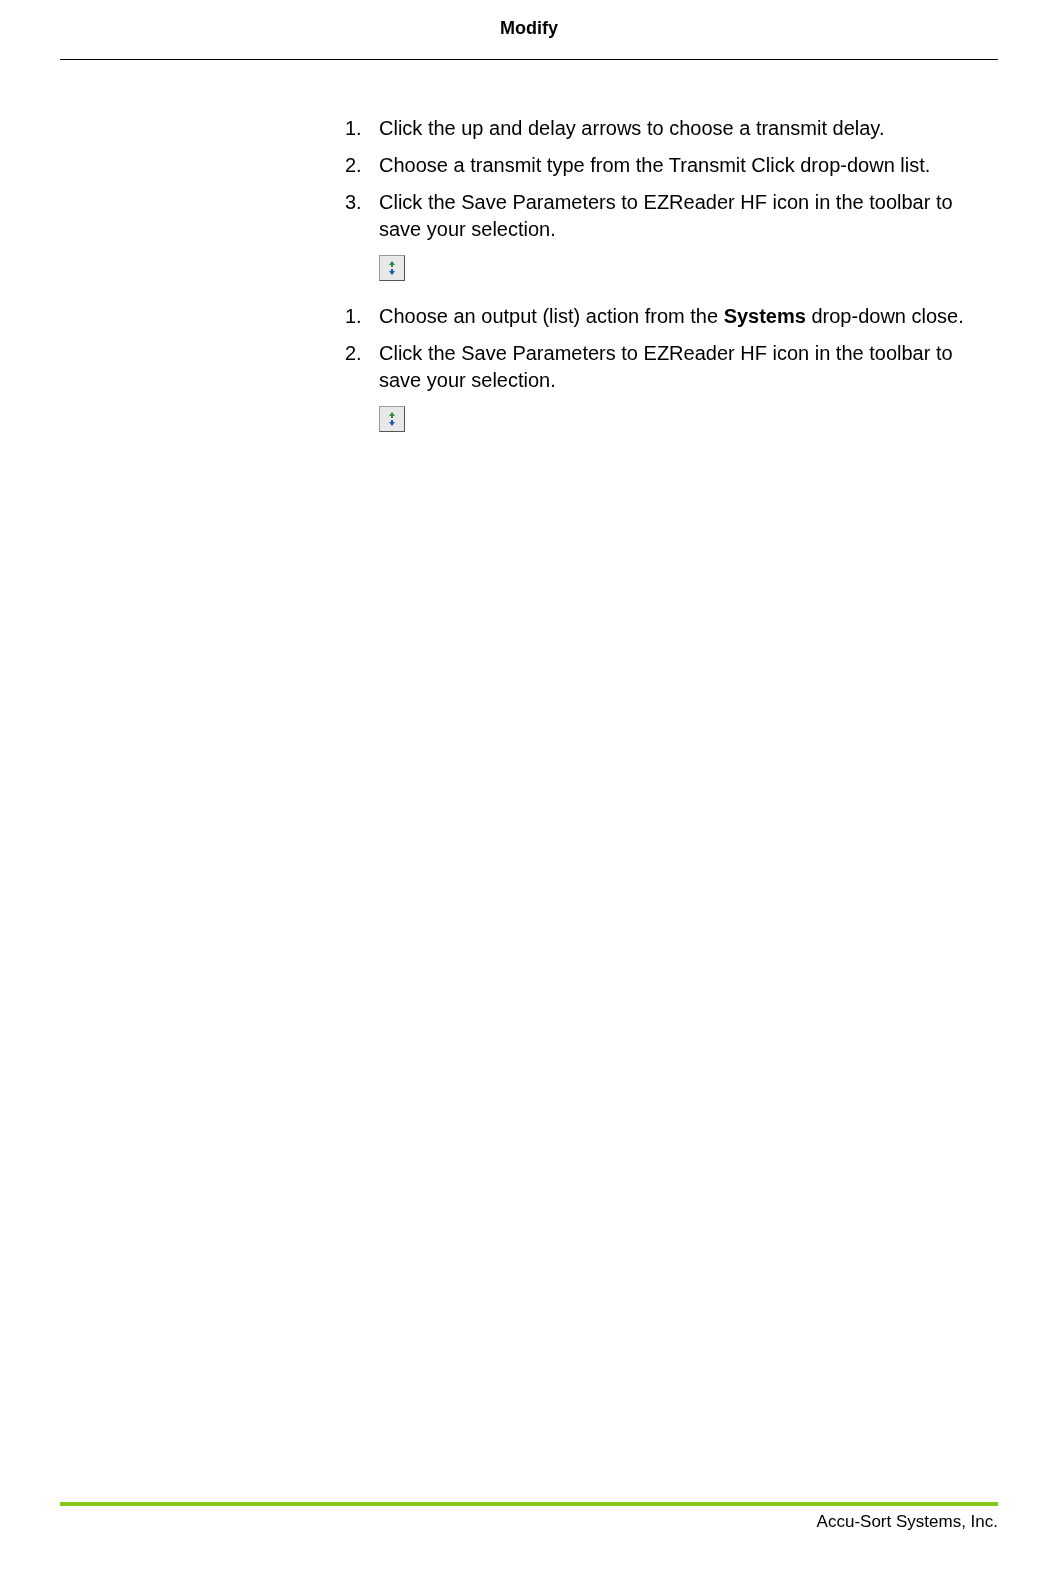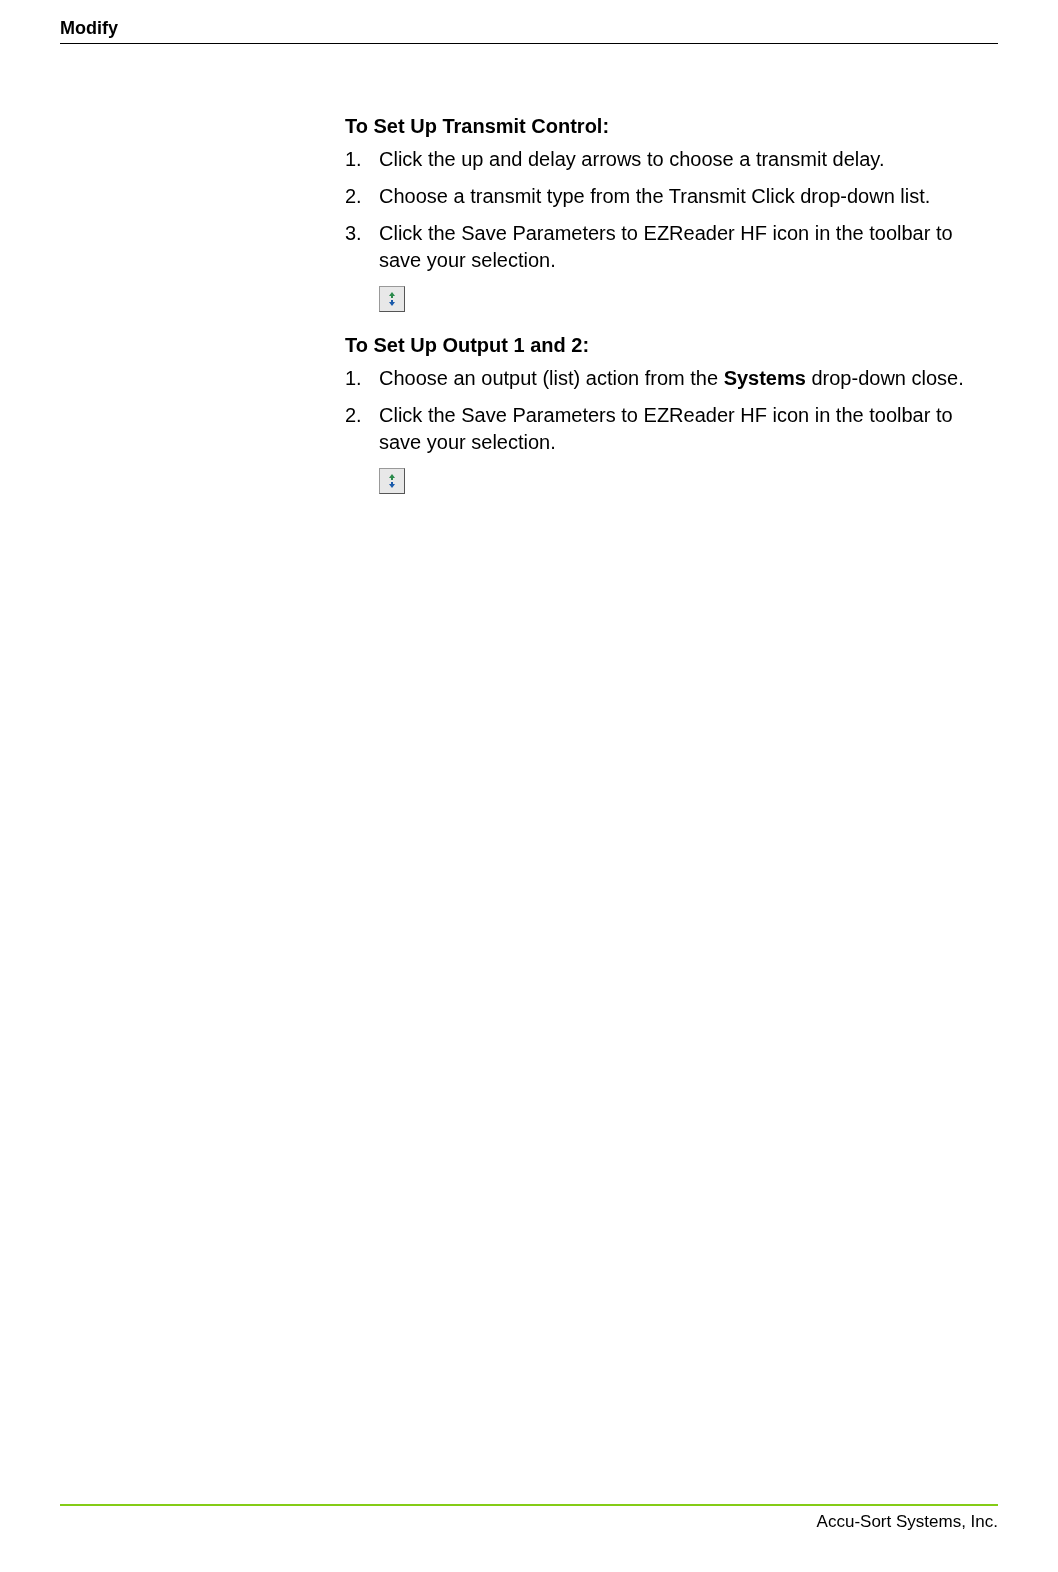--- a/index.html
+++ b/index.html
@@ -12,23 +12,23 @@
       height: 1572px;
       background: white;
       font-family: Arial, Helvetica, sans-serif;
       position: relative;
     }
     .header {
       position: absolute;
       top: 18px;
       right: 60px;
       left: 60px;
-      text-align: left;
+      text-align: center;
       border-bottom: 1px solid #000;
-      padding-bottom: 4px;
+      padding-bottom: 20px;
     }
     .header-title {
       font-weight: bold;
       font-size: 18px;
     }
     .content {
       position: absolute;
       top: 115px;
       left: 345px;
       right: 80px;
@@ -73,37 +73,36 @@
       position: absolute;
       top: 50%;
       left: 50%;
       transform: translate(-50%, -50%);
     }
     .footer {
       position: absolute;
       bottom: 40px;
       left: 60px;
       right: 60px;
-      border-top: 2px solid #84cc16;
+      border-top: 4px solid #84cc16;
       padding-top: 6px;
       text-align: right;
       font-size: 17px;
     }
   </style>
 </head>
 <body>
 
 <div class="header">
   <span class="header-title">Modify</span>
 </div>
 
 <div class="content">
 
   <div class="section">
-    <div class="section-heading">To Set Up Transmit Control:</div>
     <div class="step">
       <div class="step-num">1.</div>
       <div class="step-text">Click the up and delay arrows to choose a transmit delay.</div>
     </div>
     <div class="step">
       <div class="step-num">2.</div>
       <div class="step-text">Choose a transmit type from the Transmit Click drop-down list.</div>
     </div>
     <div class="step">
       <div class="step-num">3.</div>
@@ -111,21 +110,20 @@
     </div>
     <div class="icon-box">
       <svg width="16" height="16" viewBox="0 0 16 16">
         <path d="M 8 1 L 5 5 L 7 5 L 7 7 L 9 7 L 9 5 L 11 5 Z" fill="#2a8a4a"></path>
         <path d="M 8 15 L 5 11 L 7 11 L 7 9 L 9 9 L 9 11 L 11 11 Z" fill="#1a5aaa"></path>
       </svg>
     </div>
   </div>
 
   <div class="section">
-    <div class="section-heading">To Set Up Output 1 and 2:</div>
     <div class="step">
       <div class="step-num">1.</div>
       <div class="step-text"><span>Choose an output (list) action from the </span><span class="bold">Systems</span><span> drop-down close.</span></div>
     </div>
     <div class="step">
       <div class="step-num">2.</div>
       <div class="step-text">Click the Save Parameters to EZReader HF icon in the toolbar to save your selection.</div>
     </div>
     <div class="icon-box">
       <svg width="16" height="16" viewBox="0 0 16 16">

